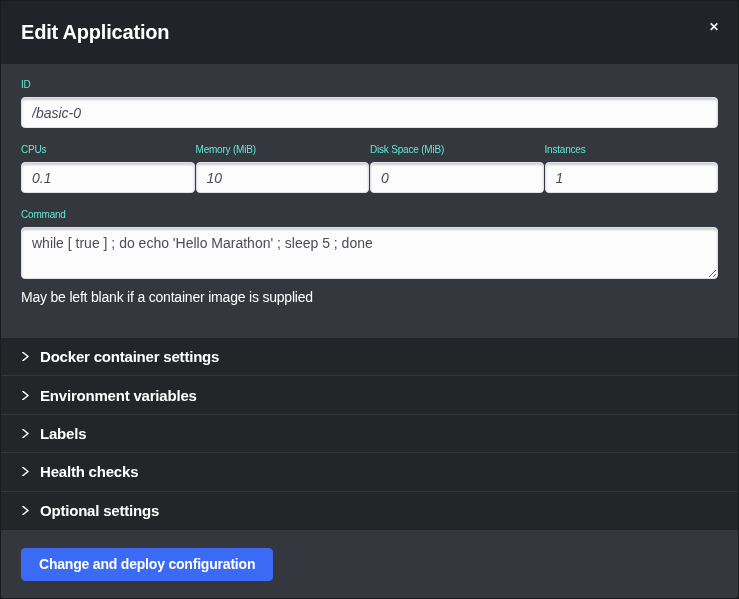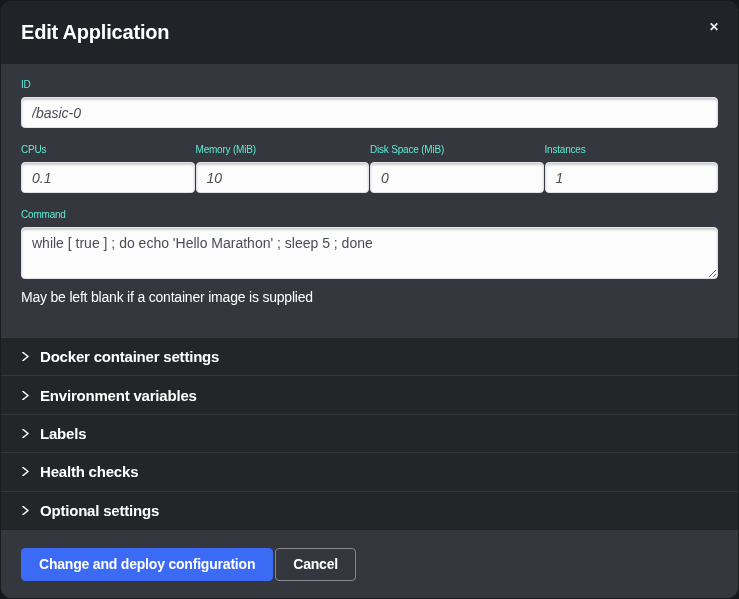--- a/index.html
+++ b/index.html
@@ -2,21 +2,21 @@
 <html><head>
 <meta charset="utf-8">
 <style>
   * { box-sizing: border-box; margin: 0; padding: 0; }
   html, body { width: 739px; height: 599px; background: #17181b; }
   body { font-family: "Liberation Sans", sans-serif; }
 
   .modal {
     width: 739px; height: 599px;
     border: 1px solid #1a1b1e;
-    border-radius: 12px;
+    border-radius: 4px;
     overflow: hidden;
     display: flex; flex-direction: column;
     background: #34373d;
   }
 
   
   .modal-header {
     height: 63px; flex: 0 0 63px;
     background: #222329;
     display: flex; align-items: center;
@@ -108,21 +108,21 @@
     font-size: 15px; font-weight: bold;
     letter-spacing: -0.2px;
   }
 
   
   .modal-footer {
     flex: 1 1 auto;
     background: #34373d;
     display: flex; align-items: center;
     padding: 0 20px;
-    gap: 2px;
+    gap: 24px;
   }
   .btn {
     height: 33px;
     border-radius: 4px;
     font-family: "Liberation Sans", sans-serif;
     font-size: 14px; font-weight: bold;
     letter-spacing: -0.2px;
     cursor: pointer;
     display: inline-flex; align-items: center;
     padding: 0 17px;
@@ -226,16 +226,15 @@
             <polyline points="2,0.5 7,4.5 2,8.5" fill="none" stroke="#ffffff" stroke-width="1.6" stroke-linecap="round" stroke-linejoin="round"></polyline>
           </svg>
       </span>
       <span class="accordion-label">Optional settings</span>
     </div>
 
   </div>
 
   <div class="modal-footer">
     <button class="btn btn-primary">Change and deploy configuration</button>
-    <button class="btn btn-secondary">Cancel</button>
   </div>
 
 </div>
 
 </body></html>

